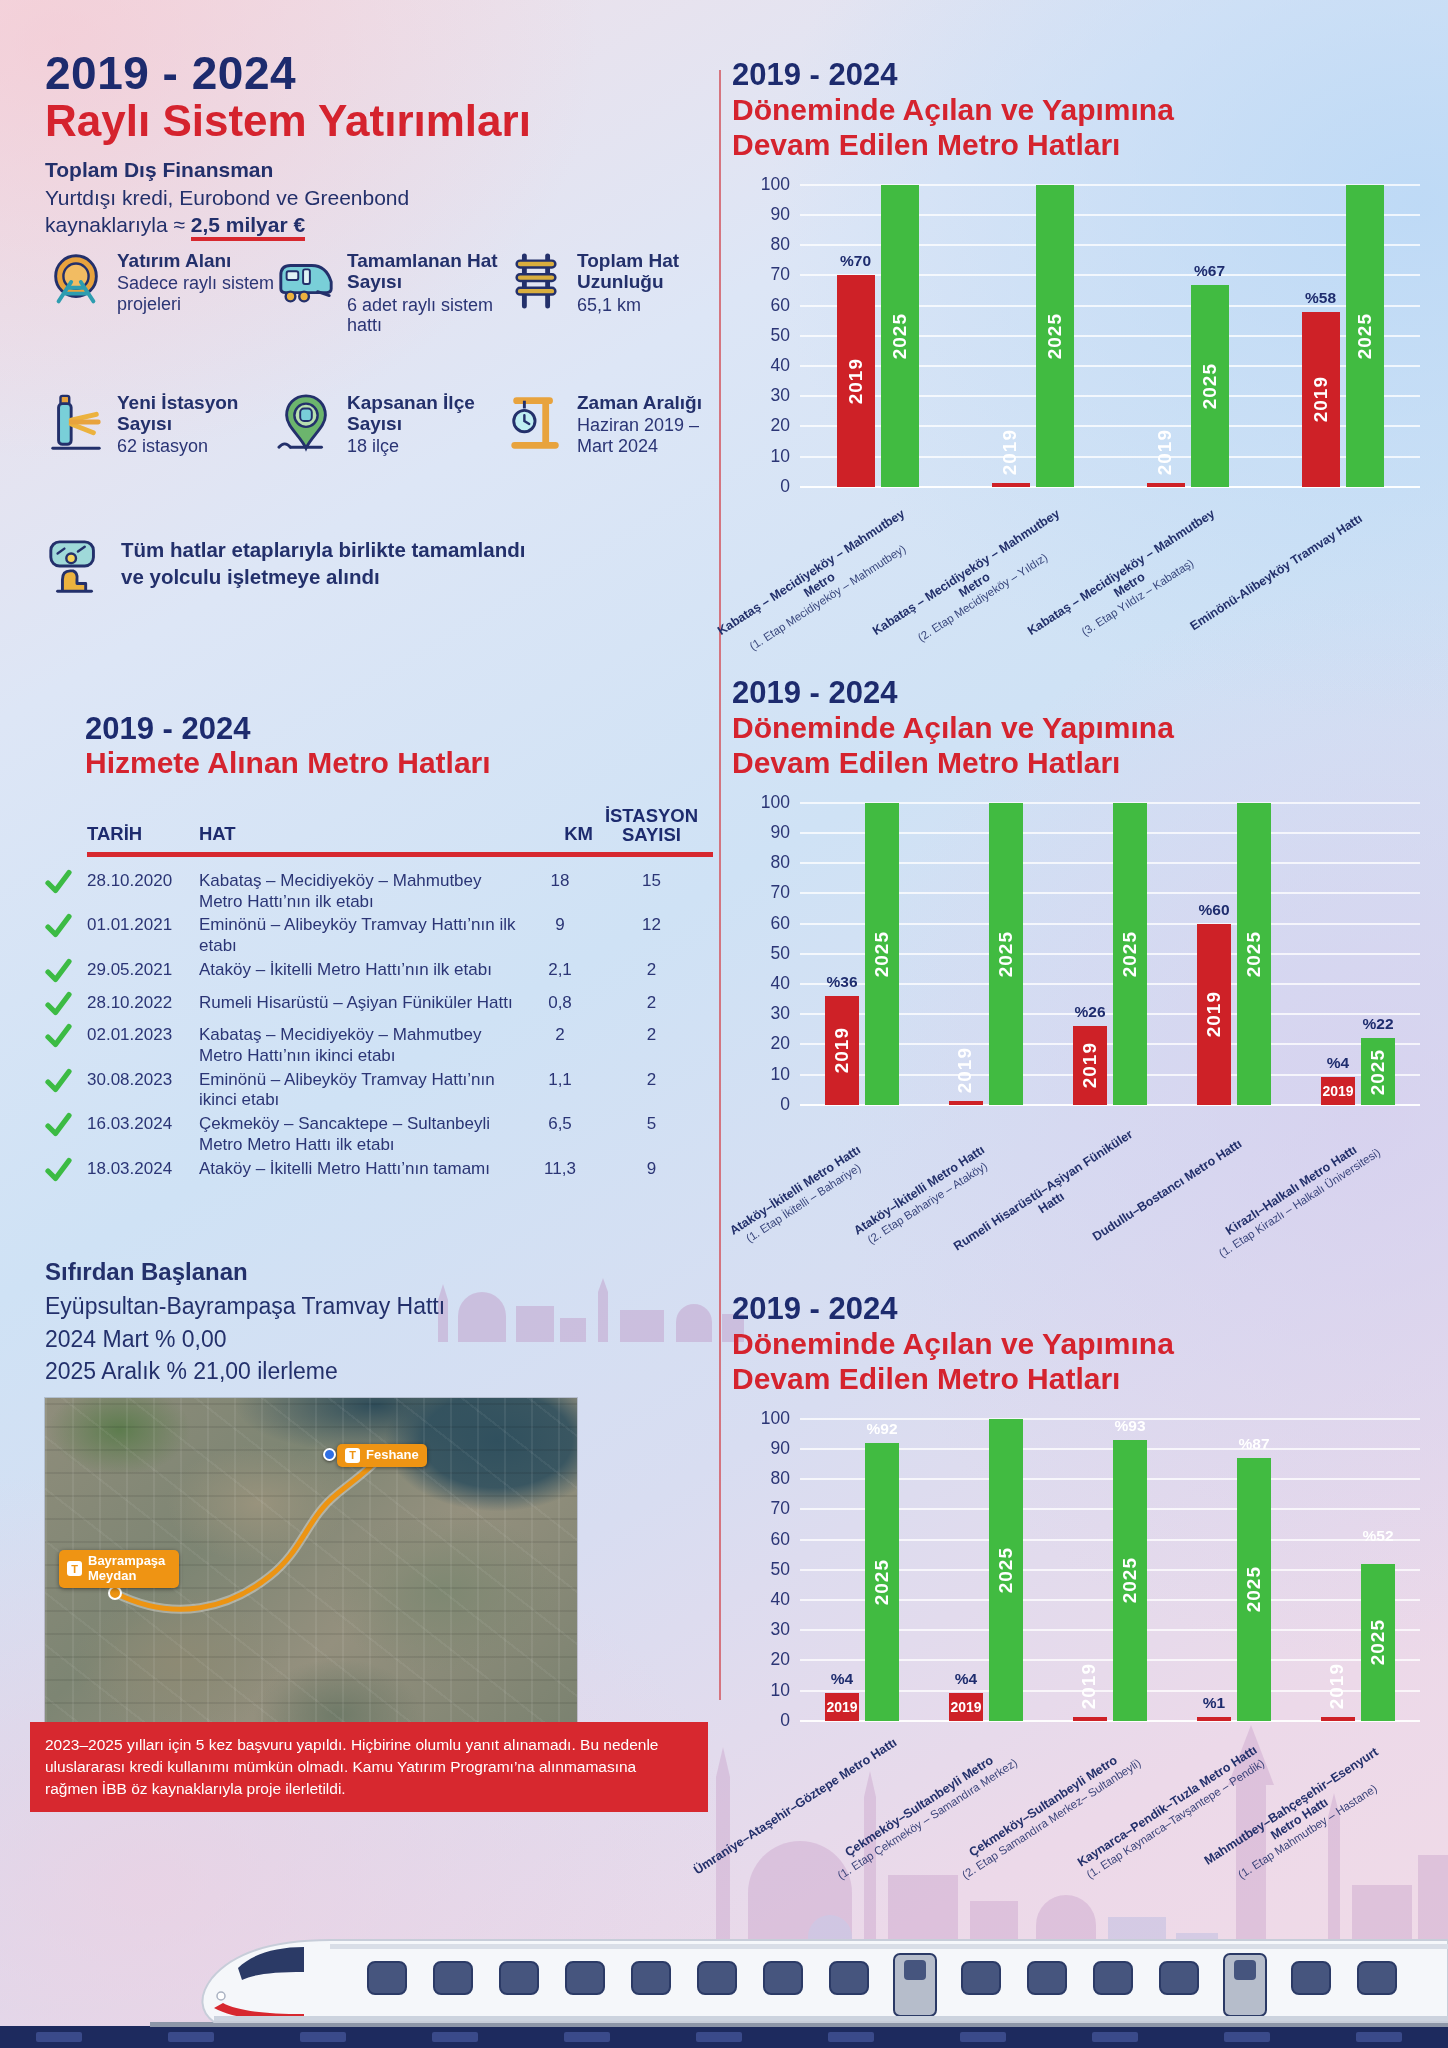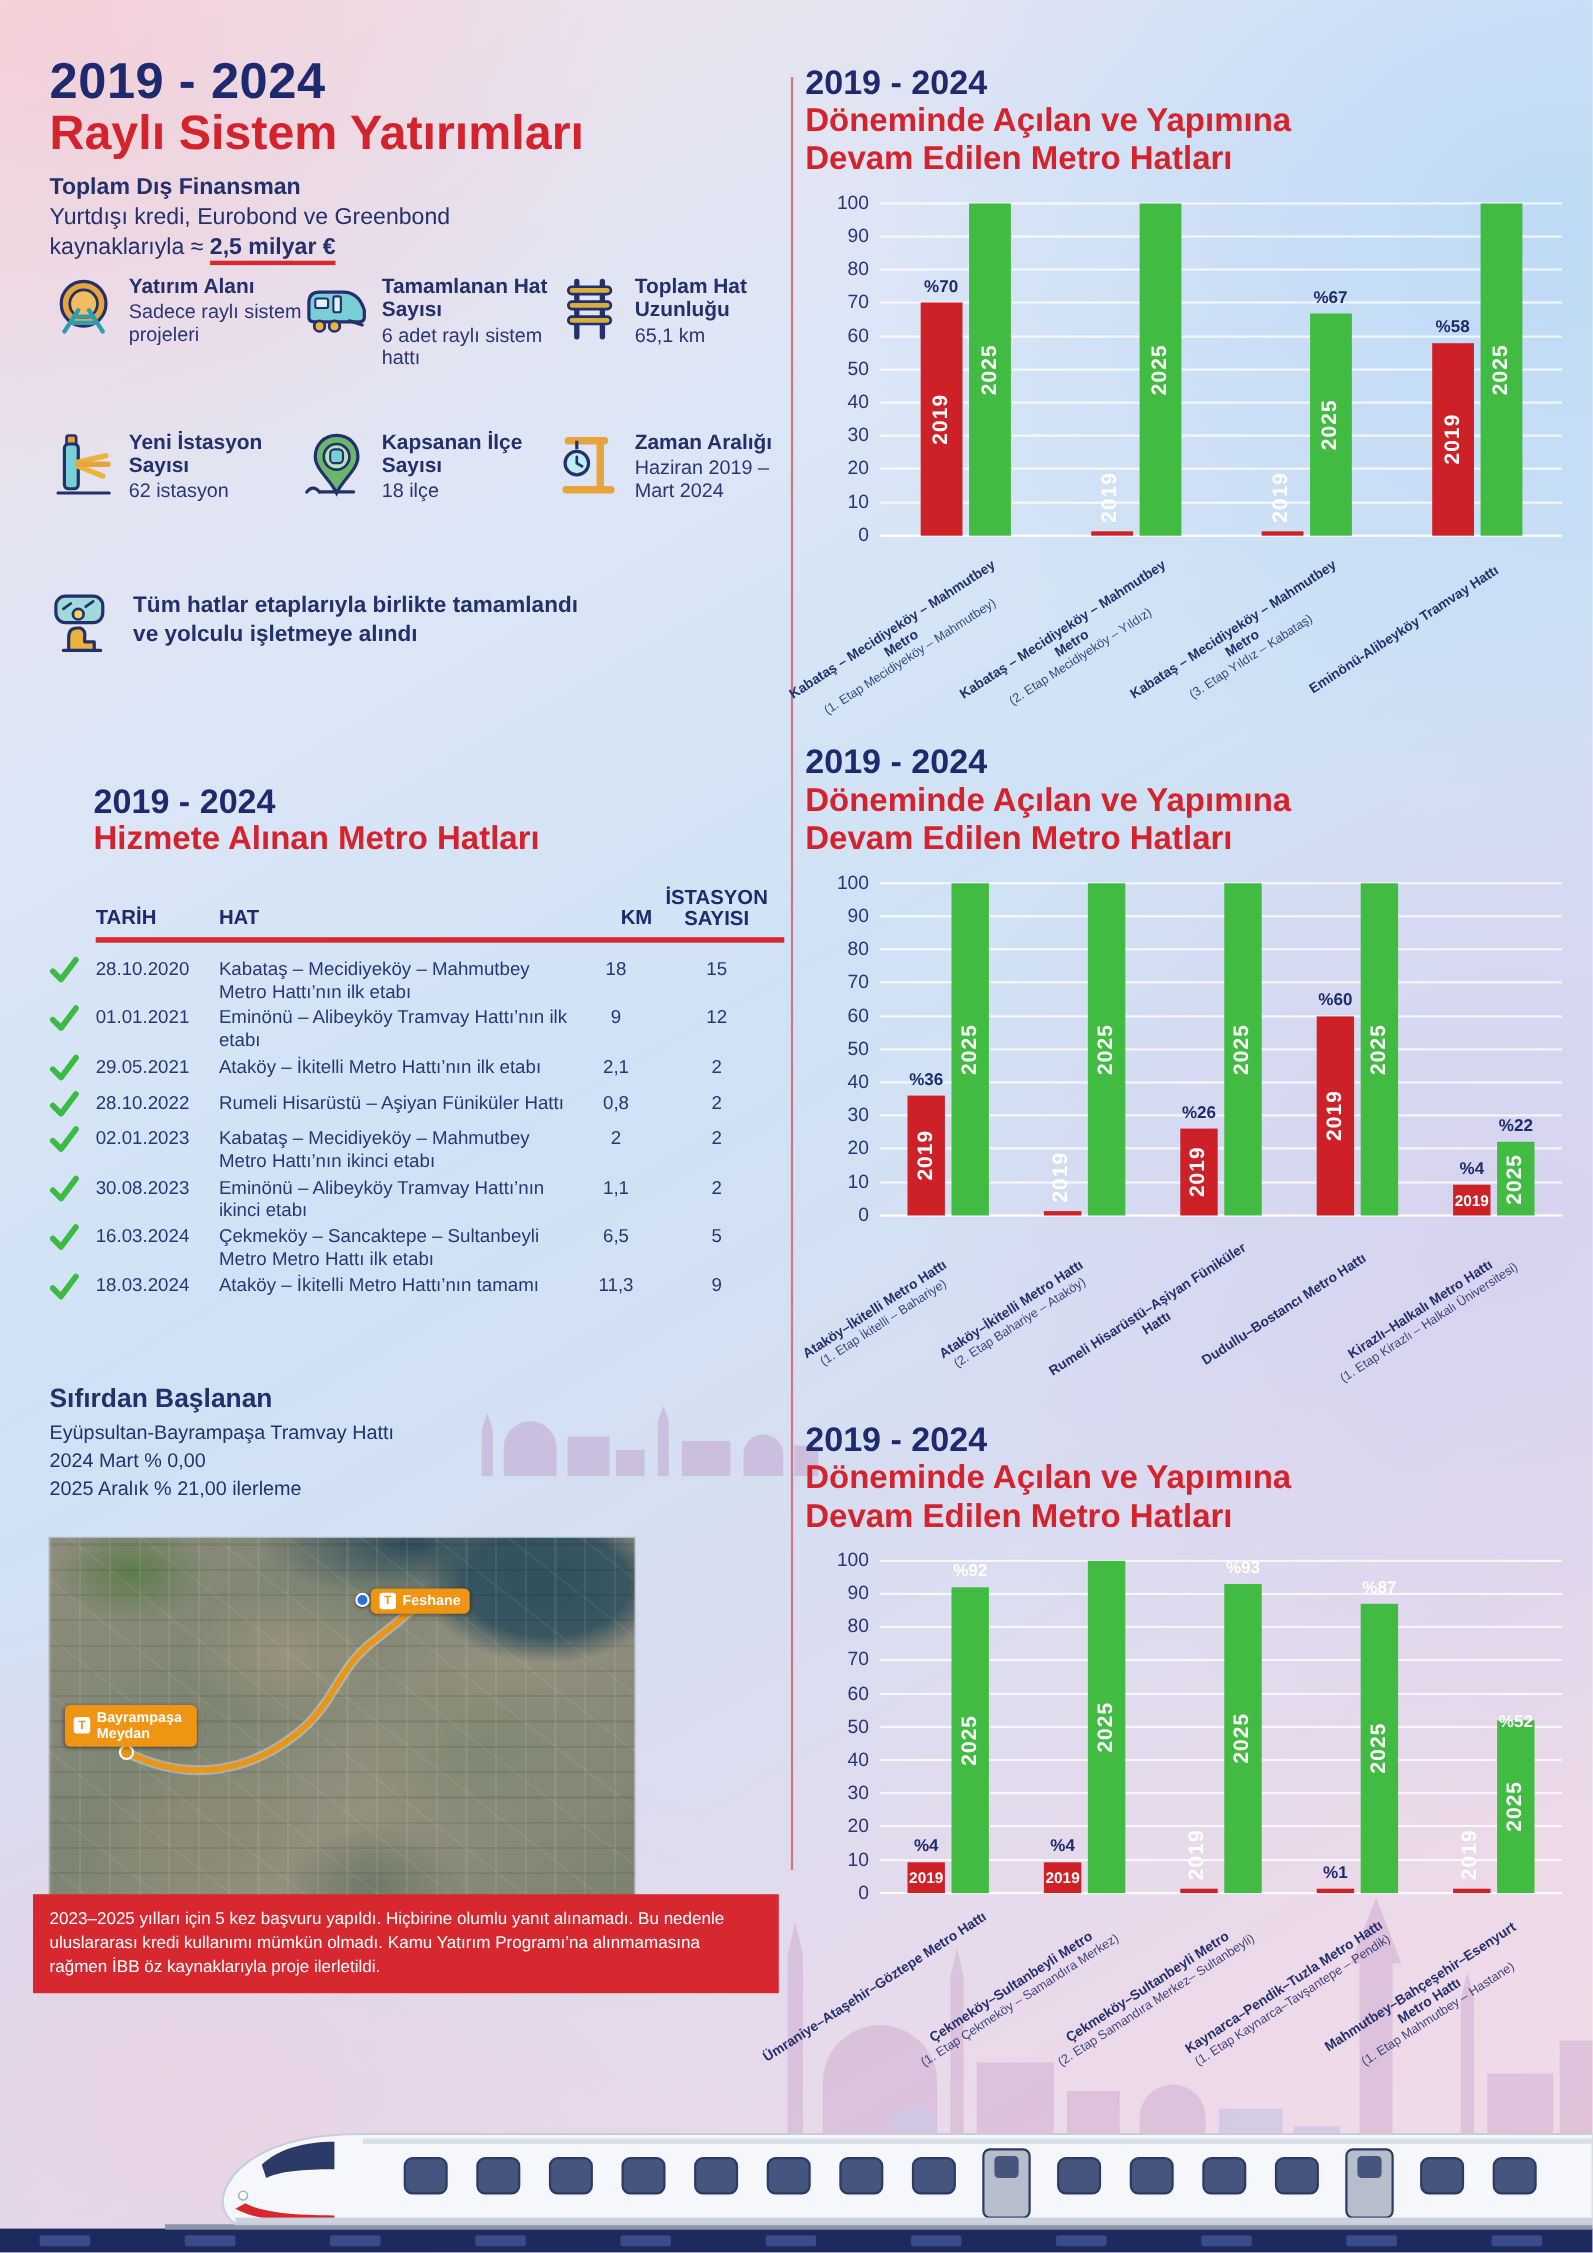--- a/index.html
+++ b/index.html
@@ -44,21 +44,21 @@
   .thead .h-st{text-align:center;line-height:1.05;}
   .red-rule{height:5px;background:#d7282f;margin-left:42px;margin-top:7px;}
   .tbody{display:flex;flex-direction:column;gap:3px;margin-top:14px;}
   .trow{display:grid;grid-template-columns:42px 112px 328px 66px 117px;align-items:start;
     font-size:17px;line-height:1.22;color:#2b3575;}
   .trow .chk svg{width:27px;height:27px;margin-top:-3px;}
   .trow .c-km,.trow .c-st{text-align:center;}
 
   .fz{position:absolute;left:45px;top:1258px;color:#23306b;}
   .fz-title{font-weight:bold;font-size:24px;margin-bottom:4px;}
-  .fz-line{font-size:18px;line-height:1.42;}
+  .fz-line{font-size:23px;line-height:1.42;}
 
   
   .map{position:absolute;left:45px;top:1398px;width:532px;height:352px;overflow:hidden;
     box-shadow:0 0 0 1px rgba(0,0,0,.15);}
   .map-base{position:absolute;inset:0;background:
     radial-gradient(150px 95px at 85% 12%, #30505e 0%, rgba(48,80,94,.9) 50%, rgba(48,80,94,0) 75%),
     radial-gradient(200px 70px at 62% 2%, #2f4d5a, rgba(47,77,90,0) 70%),
     radial-gradient(95px 60px at 14% 9%, #5d7c4e, rgba(93,124,78,0) 75%),
     radial-gradient(130px 85px at 40% 30%, #99937d, rgba(151,145,124,0) 70%),
     radial-gradient(170px 115px at 75% 55%, #7e8872, rgba(126,136,114,0) 70%),
@@ -595,21 +595,21 @@
         <div class="pct" style="left: 409px; bottom: 267.74px; color: rgb(255, 255, 255);">%87</div>
         <div class="cat" style="right: 156px; top: 316px;">
           <div class="cat-main">Kaynarca–Pendik–Tuzla Metro Hattı</div>
           <div class="cat-sub">(1. Etap Kaynarca–Tavşantepe – Pendik)</div>
         </div>
         <div class="bar bar-red" style="left: 521px; width: 34px; height: 4px; background: rgb(206, 33, 39);"></div>
         <div class="yfloat" style="left: 526px; bottom: 12px;">2019</div>
         <div class="bar bar-green" style="left: 561px; width: 34px; height: 157.04px; background: rgb(65, 187, 65);">
           <span class="ybar">2025</span>
         </div>
-        <div class="pct" style="left: 533px; bottom: 146px; color: rgb(255, 255, 255); margin-top: 22px;">%52</div>
+        <div class="pct" style="left: 533px; bottom: 176px; color: rgb(255, 255, 255); margin-top: 22px;">%52</div>
         <div class="cat" style="right: 32px; top: 316px;">
           <div class="cat-main">Mahmutbey–Bahçeşehir–Esenyurt Metro Hattı</div>
           <div class="cat-sub">(1. Etap Mahmutbey – Hastane)</div>
         </div>
       </div>
   </section>
 
   <div class="train-wrap">
     <svg viewBox="0 0 1448 122" width="1448" height="122">
       <rect x="0" y="100" width="1448" height="22" fill="#1d2a5e"></rect>

